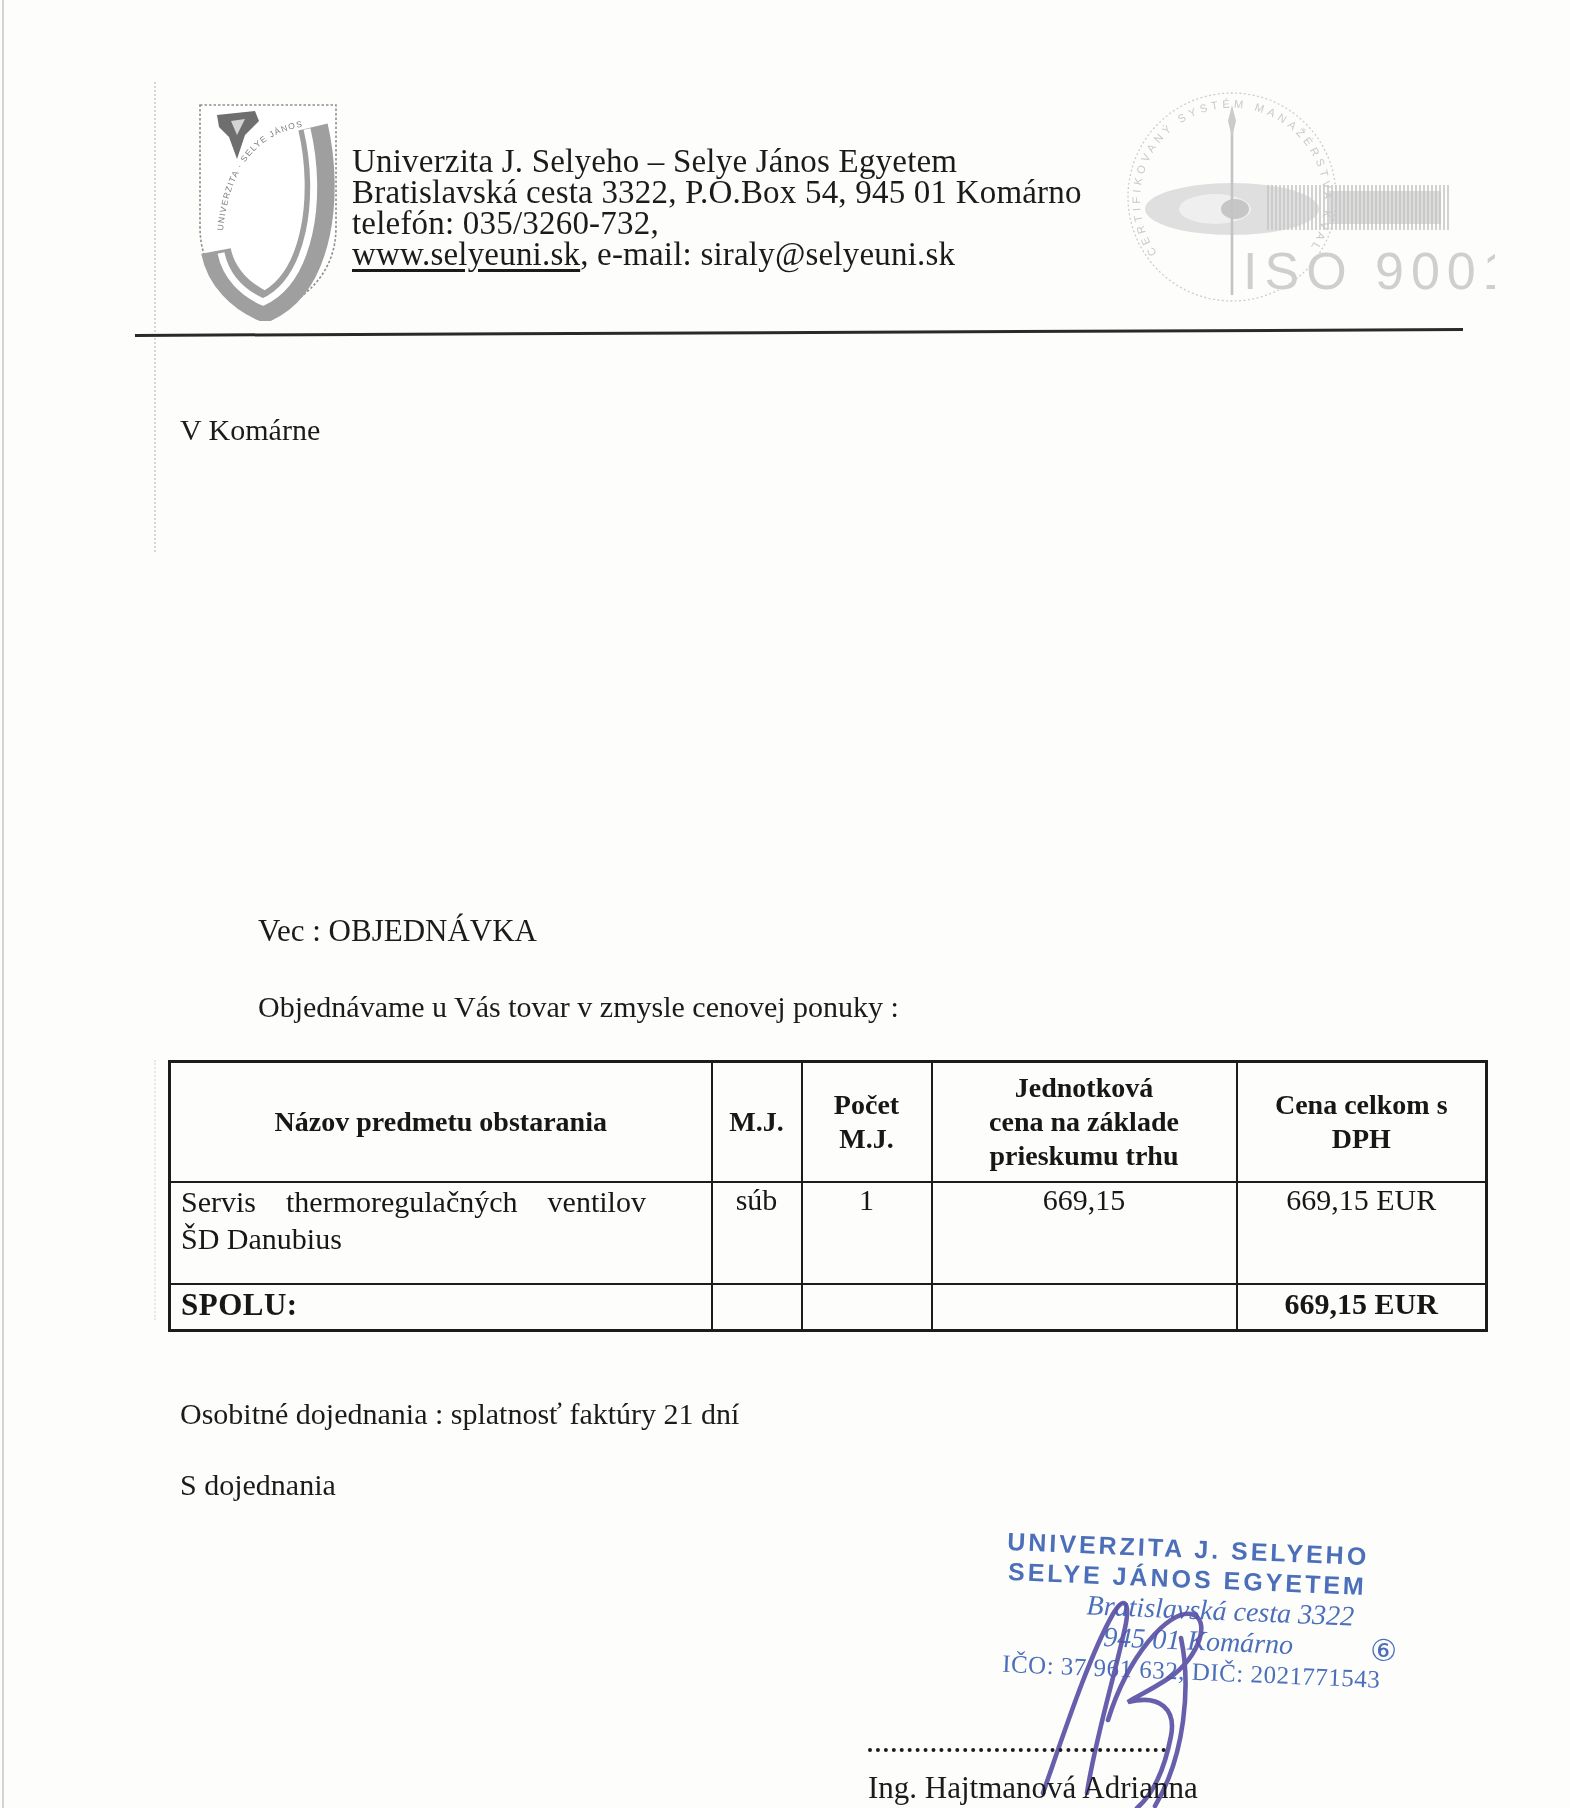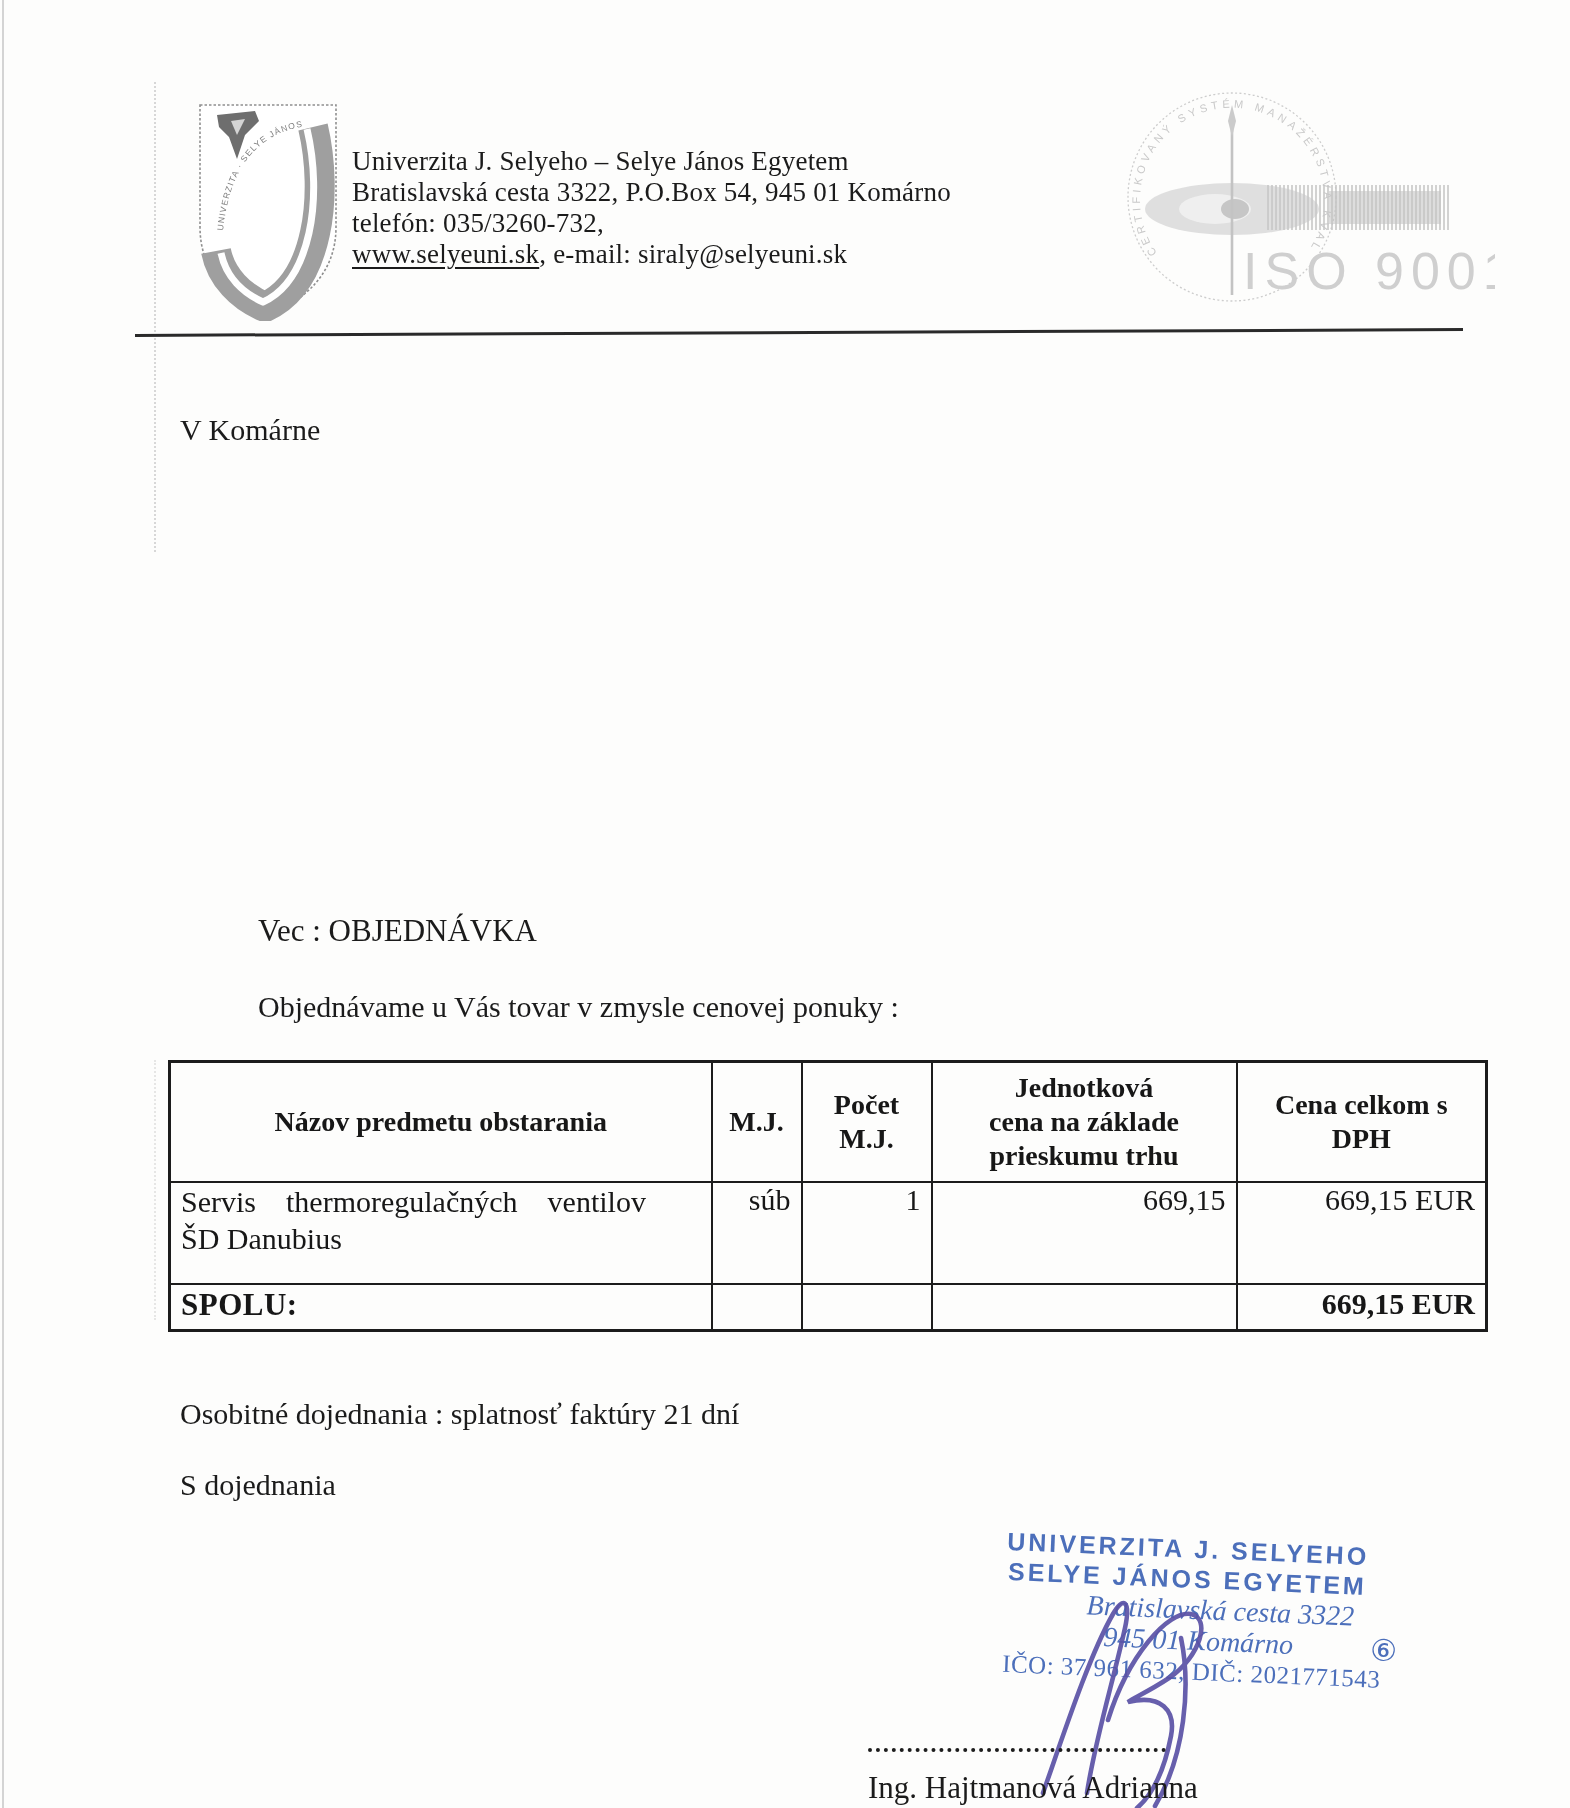--- a/index.html
+++ b/index.html
@@ -4,42 +4,42 @@
 <style>
   html,body{margin:0;padding:0;background:#e8e8e8;}
   .page{
     position:relative; width:1570px; height:1808px;
     background:#fdfdfc; overflow:hidden;
     font-family:"Liberation Serif", serif; color:#1b1b1b;
   }
   .scan-edge{position:absolute;left:2px;top:0;width:2px;height:1808px;background:#c9c9c9;opacity:.8;}
   .margin-dots{position:absolute;left:154px;width:0;border-left:2px dotted #d7d7d7;}
   
-  .lh-text{position:absolute;left:352px;top:146px;font-size:27px;line-height:31px;letter-spacing:.2px;}
+  .lh-text{position:absolute;left:352px;top:146px;font-size:33px;line-height:31px;letter-spacing:.2px;}
   .lh-text .site{text-decoration:underline;text-underline-offset:4px;}
   .lh-rule{position:absolute;left:135px;top:331px;width:1328px;height:3px;background:#2a2a2a;transform:rotate(-0.25deg);}
   
   .tline{position:absolute;font-size:30px;white-space:nowrap;}
   
   .recipient{position:absolute;left:780px;top:648px;font-size:30px;line-height:38px;}
   
   table.order{
     position:absolute;left:168px;top:1060px;width:1317px;
     border-collapse:collapse;table-layout:fixed;
     font-size:30px;color:#171717;
   }
   table.order col.c1{width:542px;} table.order col.c2{width:90px;}
   table.order col.c3{width:130px;} table.order col.c4{width:305px;}
   table.order col.c5{width:250px;}
   table.order th,table.order td{border:2px solid #1c1c1c;padding:0 10px;}
   table.order{border:3px solid #1c1c1c;}
   table.order th{height:118px;font-size:28px;font-weight:bold;text-align:center;vertical-align:middle;white-space:pre-line;line-height:34px;}
   table.order td{vertical-align:top;}
   td.name-cell{white-space:pre-wrap;line-height:37px;padding:3px 12px;}
-  td.val-cell{text-align:right;padding-top:3px;margin-top:43px;}
+  td.val-cell{text-align:center;padding-top:3px;margin-top:43px;}
   tr.spolu td{height:42px;font-weight:bold;padding-top:2px;}
   td.spolu-label{padding-left:12px;font-size:31px;letter-spacing:.5px;}
   
   .stamp{
     position:absolute;left:1008px;top:1526px;width:400px;
     color:#3d63b5;transform:rotate(2.4deg);transform-origin:left top;
     opacity:.92;
   }
   .stamp .s1,.stamp .s2{font-family:"Liberation Sans",sans-serif;font-weight:bold;font-size:25px;letter-spacing:3px;line-height:30px;white-space:nowrap;}
   .stamp .s2{padding-left:2px;}

